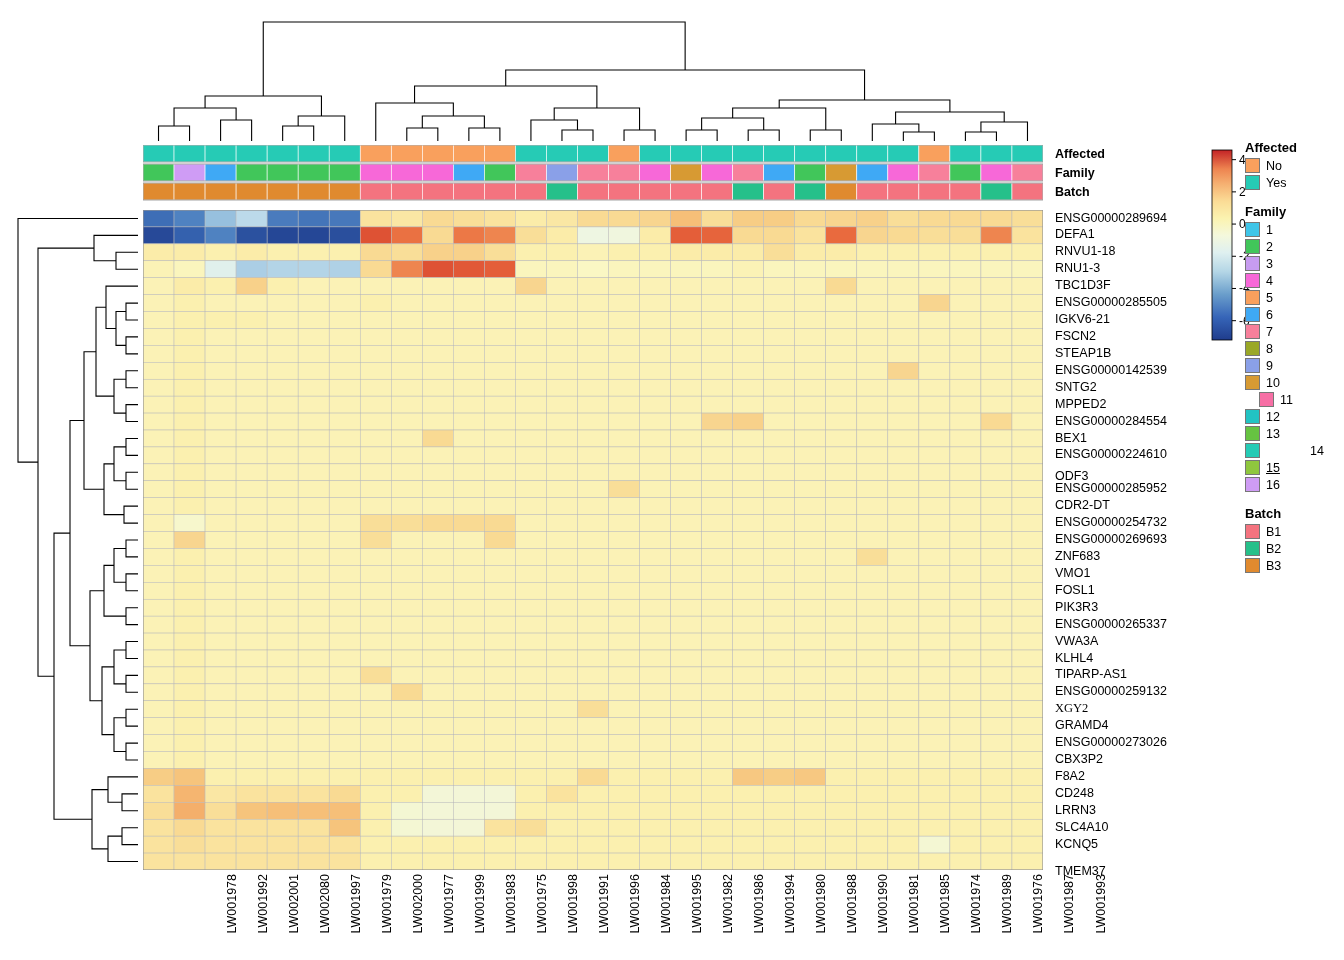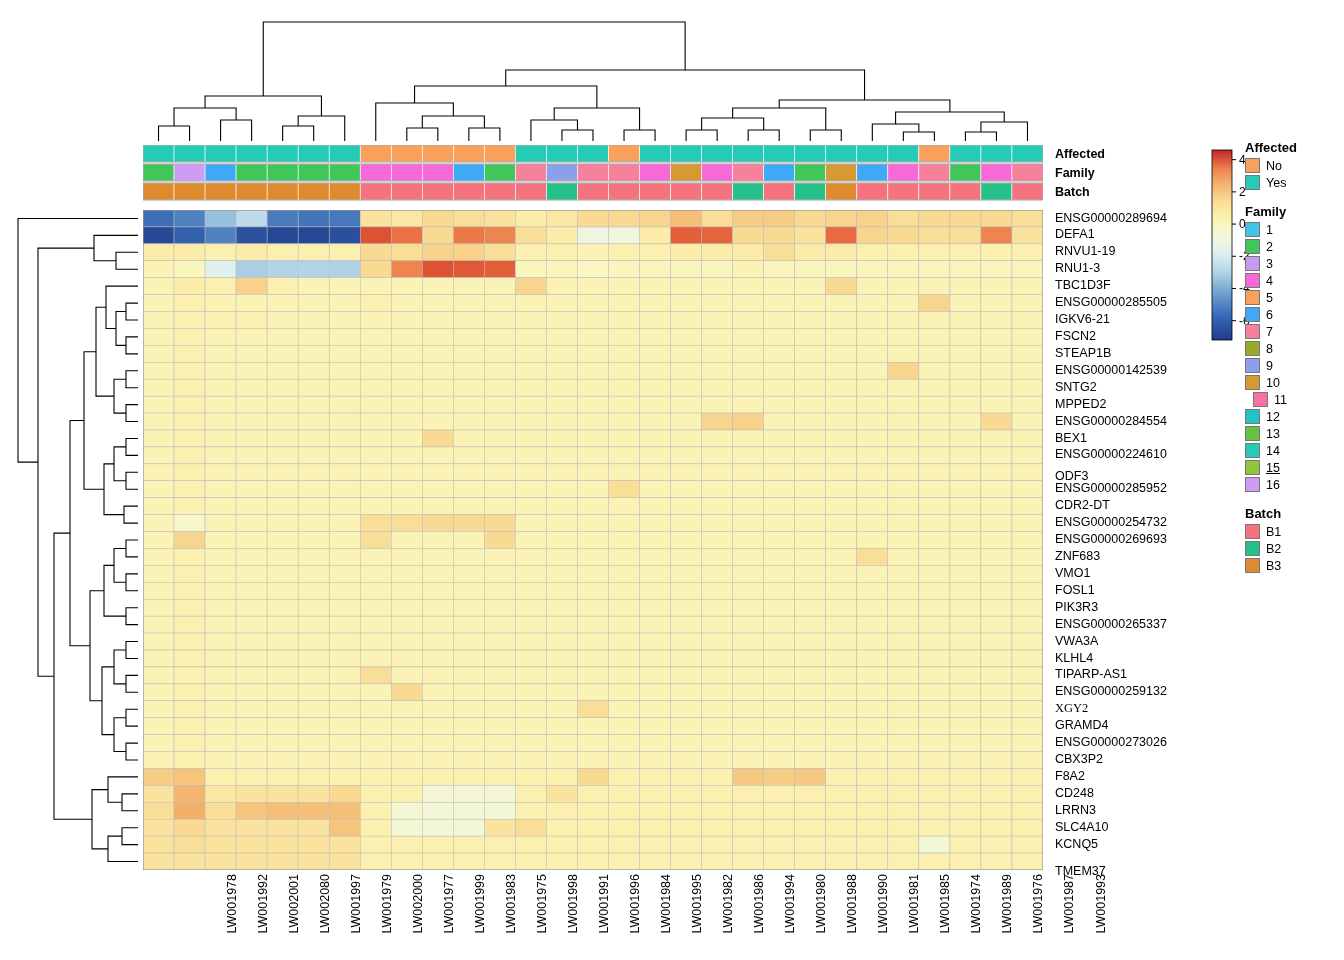--- a/index.html
+++ b/index.html
@@ -1320,21 +1320,21 @@
       <rect x="775.86" y="643.08" width="31.03" height="16.92" fill="rgb(251,240,175)" stroke="#b9b9b9" stroke-width="0.5"></rect>
       <rect x="806.90" y="643.08" width="31.03" height="16.92" fill="rgb(251,240,175)" stroke="#b9b9b9" stroke-width="0.5"></rect>
       <rect x="837.93" y="643.08" width="31.03" height="16.92" fill="rgb(251,240,175)" stroke="#b9b9b9" stroke-width="0.5"></rect>
       <rect x="868.97" y="643.08" width="31.03" height="16.92" fill="rgb(251,240,175)" stroke="#b9b9b9" stroke-width="0.5"></rect>
       <rect x="0" y="0" width="900" height="660" fill="none" stroke="#8c8c8c" stroke-width="1"></rect>
     </svg>
 
   <div class="abs" id="row-labels" style="left:1048px; top:210px; width:190px; height:660px;">
       <div class="rowlabel" style="position: absolute; left: 7px; top: 1.5px;">ENSG00000289694</div>
       <div class="rowlabel" style="position: absolute; left: 7px; top: 18.4px;">DEFA1</div>
-      <div class="rowlabel" style="position: absolute; left: 7px; top: 35.3px;">RNVU1-19</div>
+      <div class="rowlabel" style="position: absolute; left: 7px; top: 35.3px;">RNVU1-18</div>
       <div class="rowlabel" style="position: absolute; left: 7px; top: 52.2px;">RNU1-3</div>
       <div class="rowlabel" style="position: absolute; left: 7px; top: 69.2px;">TBC1D3F</div>
       <div class="rowlabel" style="position: absolute; left: 7px; top: 86.1px;">ENSG00000285505</div>
       <div class="rowlabel" style="position: absolute; left: 7px; top: 103px;">IGKV6-21</div>
       <div class="rowlabel" style="position: absolute; left: 7px; top: 119.9px;">FSCN2</div>
       <div class="rowlabel" style="position: absolute; left: 7px; top: 136.8px;">STEAP1B</div>
       <div class="rowlabel" style="position: absolute; left: 7px; top: 153.8px;">ENSG00000142539</div>
       <div class="rowlabel" style="position: absolute; left: 7px; top: 170.7px;">SNTG2</div>
       <div class="rowlabel" style="position: absolute; left: 7px; top: 187.6px;">MPPED2</div>
       <div class="rowlabel" style="position: absolute; left: 7px; top: 204.5px;">ENSG00000284554</div>
@@ -1473,33 +1473,33 @@
         <span class="legend-item">8</span>
       </div>
       <div style="position: absolute; left: 0px; top: 218px; display: flex; align-items: center;">
         <span style="display: inline-block; width: 13px; height: 13px; background: rgb(138, 160, 232); border: 1px solid rgb(119, 119, 119); margin-right: 6px;"></span>
         <span class="legend-item">9</span>
       </div>
       <div style="position: absolute; left: 0px; top: 235px; display: flex; align-items: center;">
         <span style="display: inline-block; width: 13px; height: 13px; background: rgb(215, 154, 51); border: 1px solid rgb(119, 119, 119); margin-right: 6px;"></span>
         <span class="legend-item">10</span>
       </div>
-      <div style="position: absolute; left: 8px; top: 252px; display: flex; align-items: center;">
+      <div style="position: absolute; left: 14px; top: 252px; display: flex; align-items: center;">
         <span style="display: inline-block; width: 13px; height: 13px; background: rgb(247, 111, 165); border: 1px solid rgb(119, 119, 119); margin-right: 6px;"></span>
         <span class="legend-item">11</span>
       </div>
       <div style="position: absolute; left: 0px; top: 269px; display: flex; align-items: center;">
         <span style="display: inline-block; width: 13px; height: 13px; background: rgb(34, 195, 195); border: 1px solid rgb(119, 119, 119); margin-right: 6px;"></span>
         <span class="legend-item">12</span>
       </div>
       <div style="position: absolute; left: 0px; top: 286px; display: flex; align-items: center;">
         <span style="display: inline-block; width: 13px; height: 13px; background: rgb(102, 195, 65); border: 1px solid rgb(119, 119, 119); margin-right: 6px;"></span>
         <span class="legend-item">13</span>
       </div>
-      <div style="position: absolute; left: 0px; top: 303px; display: flex; align-items: center;">
+      <div style="position: absolute; left: 0px; top: 303px; display: flex; align-items: center; gap: 44px;">
         <span style="display: inline-block; width: 13px; height: 13px; background: rgb(38, 203, 181); border: 1px solid rgb(119, 119, 119); margin-right: 6px;"></span>
         <span class="legend-item">14</span>
       </div>
       <div style="position: absolute; left: 0px; top: 320px; display: flex; align-items: center; text-decoration: underline;">
         <span style="display: inline-block; width: 13px; height: 13px; background: rgb(143, 199, 62); border: 1px solid rgb(119, 119, 119); margin-right: 6px;"></span>
         <span class="legend-item">15</span>
       </div>
       <div style="position: absolute; left: 0px; top: 337px; display: flex; align-items: center;">
         <span style="display: inline-block; width: 13px; height: 13px; background: rgb(207, 156, 245); border: 1px solid rgb(119, 119, 119); margin-right: 6px;"></span>
         <span class="legend-item">16</span>

